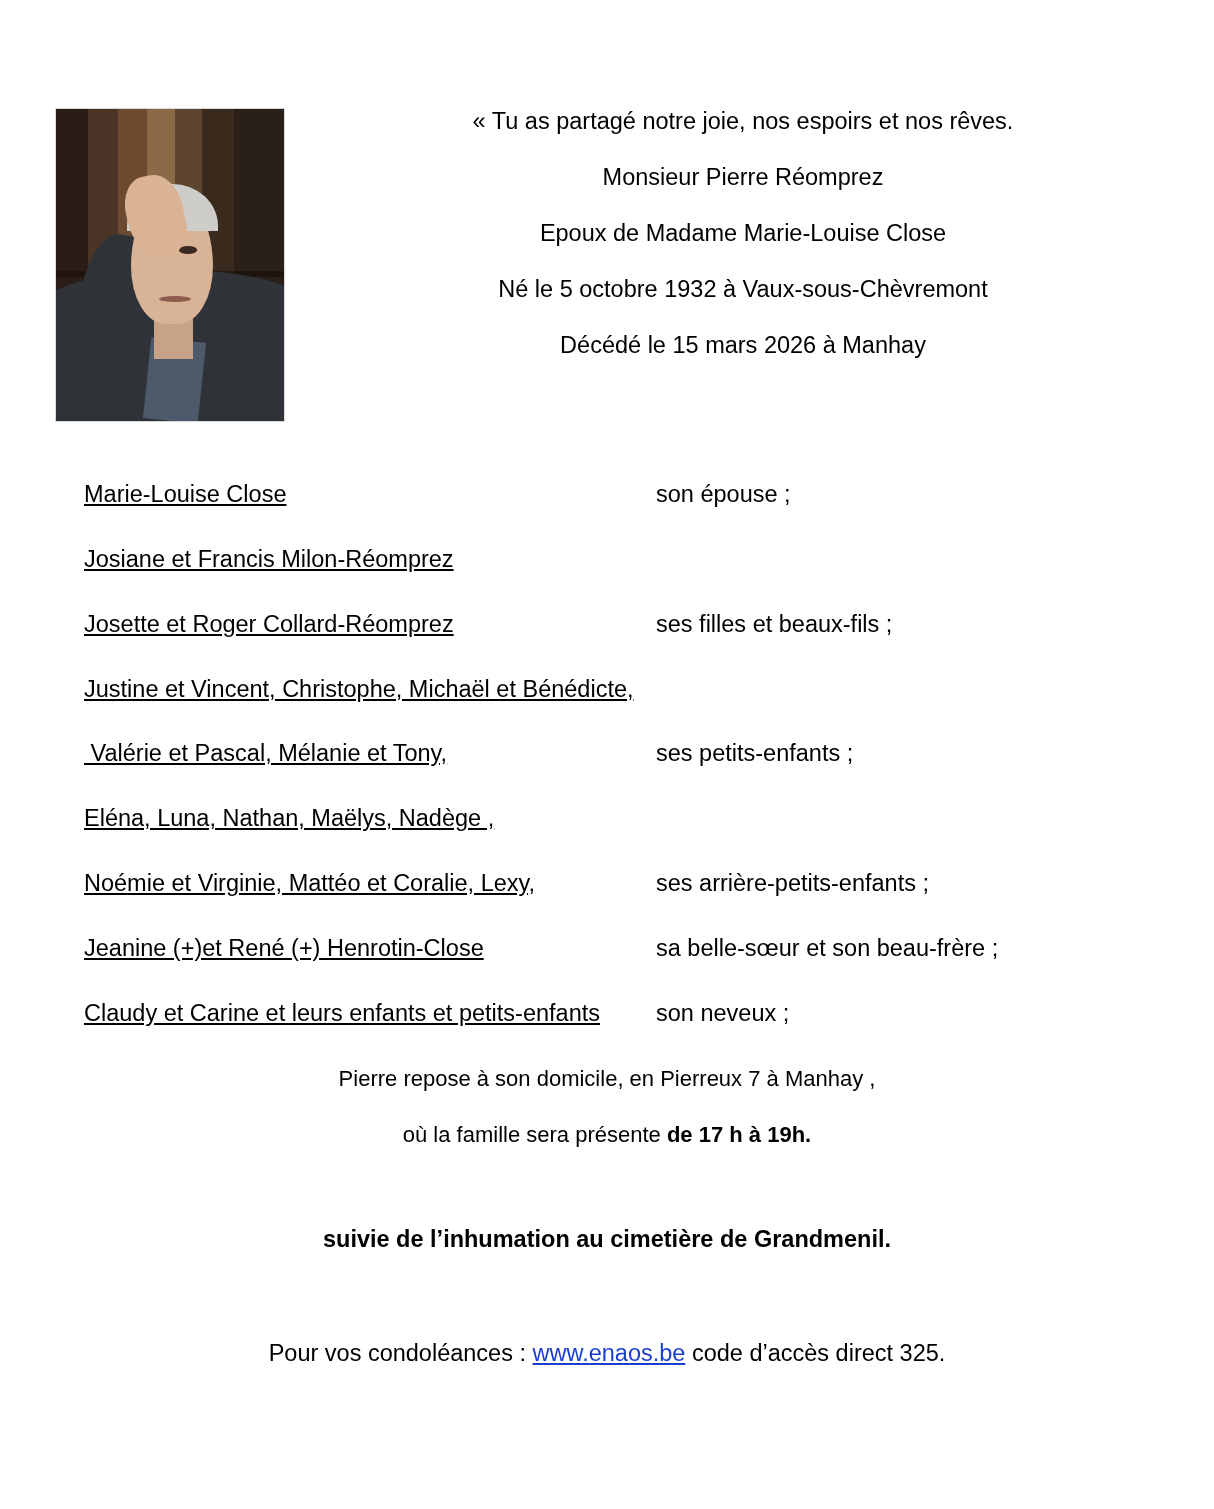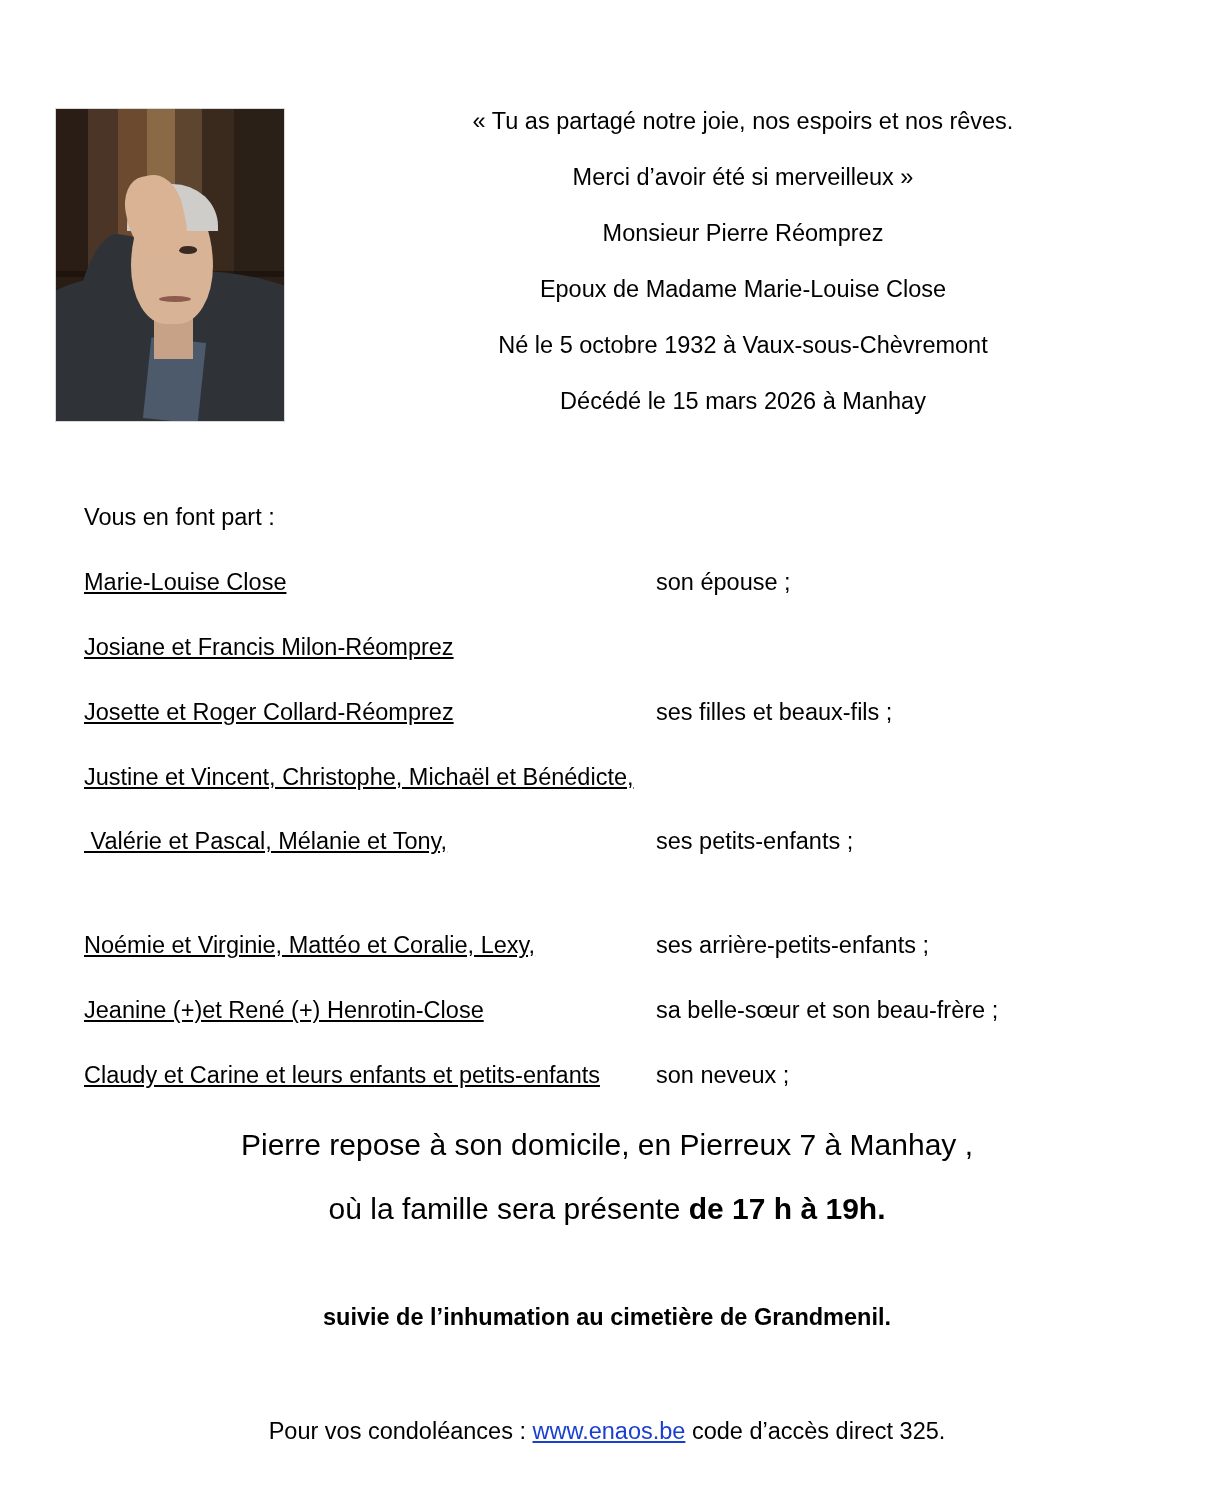--- a/index.html
+++ b/index.html
@@ -168,21 +168,21 @@
     white-space: pre;
     text-decoration: underline;
   }
   .frel {
     flex: 1 1 auto;
   }
 
   
   .centered {
     text-align: center;
-    font-size: 30px;
+    font-size: 22px;
     padding: 0 52px;
   }
   .centered p { margin: 0 0 30px 0; }
   .centered .b { font-weight: bold; }
 
   .ceremony {
     text-align: center;
     font-size: 23.5px;
     font-weight: bold;
     padding: 48px 84px 0 84px;
@@ -217,31 +217,29 @@
         <div class="ph-head"></div>
         <div class="ph-hair"></div>
         <div class="ph-eye r"></div>
         <div class="ph-mouth"></div>
         <div class="ph-hand"></div>
       </div>
     </div>
 
     <div class="header-text">
       <p>« Tu as partagé notre joie, nos espoirs et nos rêves.</p>
-      <p>Merci d’avoir été si merveilleux »</p>
       <p class="bold">Monsieur Pierre Réomprez</p>
       <p class="bold">Epoux de Madame Marie-Louise Close</p>
       <p>Né le 5 octobre 1932 à Vaux-sous-Chèvremont</p>
       <p>Décédé le 15 mars 2026 à Manhay</p>
     </div>
 
   </div>
 
   <div class="family">
-    <div class="intro">Vous en font part :</div>
 
     <div class="frow">
       <div class="fname">Marie-Louise Close</div>
       <div class="frel">son épouse ;</div>
     </div>
     <div class="frow">
       <div class="fname">Josiane et Francis Milon-Réomprez</div>
       <div class="frel"></div>
     </div>
     <div class="frow">
@@ -250,20 +248,21 @@
     </div>
     <div class="frow">
       <div class="fname">Justine et Vincent, Christophe, Michaël et Bénédicte,</div>
       <div class="frel"></div>
     </div>
     <div class="frow">
       <div class="fname"> Valérie et Pascal, Mélanie et Tony,</div>
       <div class="frel">ses petits-enfants ;</div>
     </div>
     <div class="frow">
+      <div class="fname">Eléna, Luna, Nathan, Maëlys, Nadège ,</div>
       <div class="frel"></div>
     </div>
     <div class="frow">
       <div class="fname">Noémie et Virginie, Mattéo et Coralie, Lexy,</div>
       <div class="frel">ses arrière-petits-enfants ;</div>
     </div>
     <div class="frow">
       <div class="fname">Jeanine (+)et René (+) Henrotin-Close</div>
       <div class="frel">sa belle-sœur et son beau-frère ;</div>
     </div>

